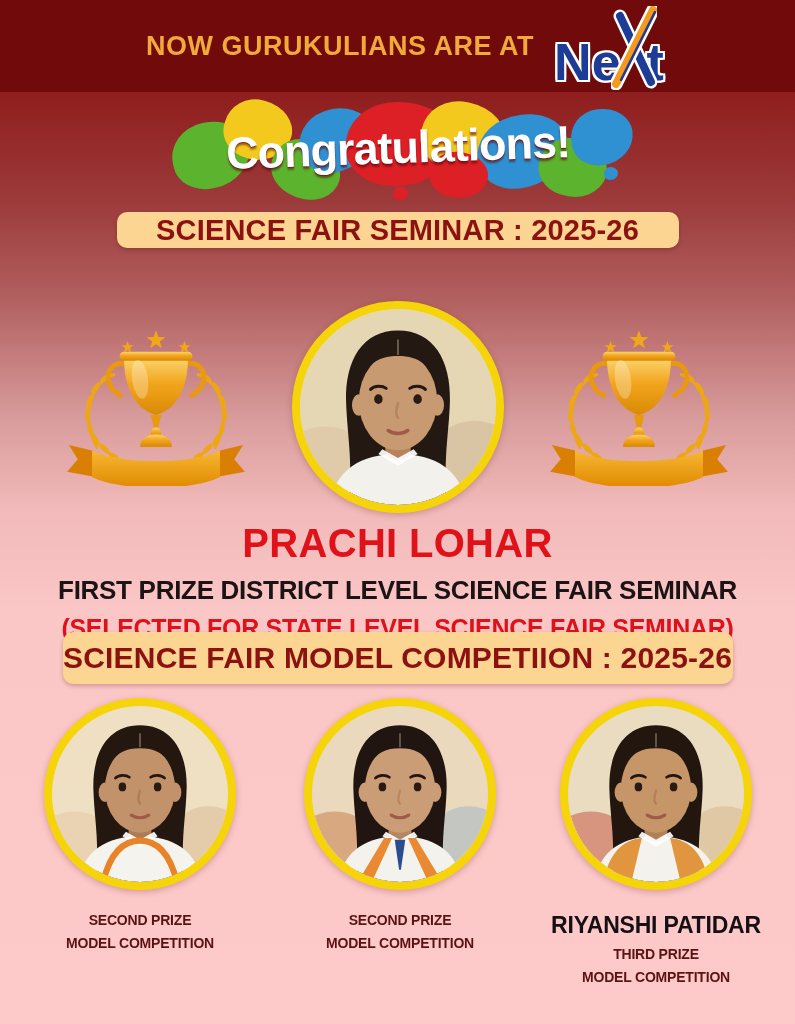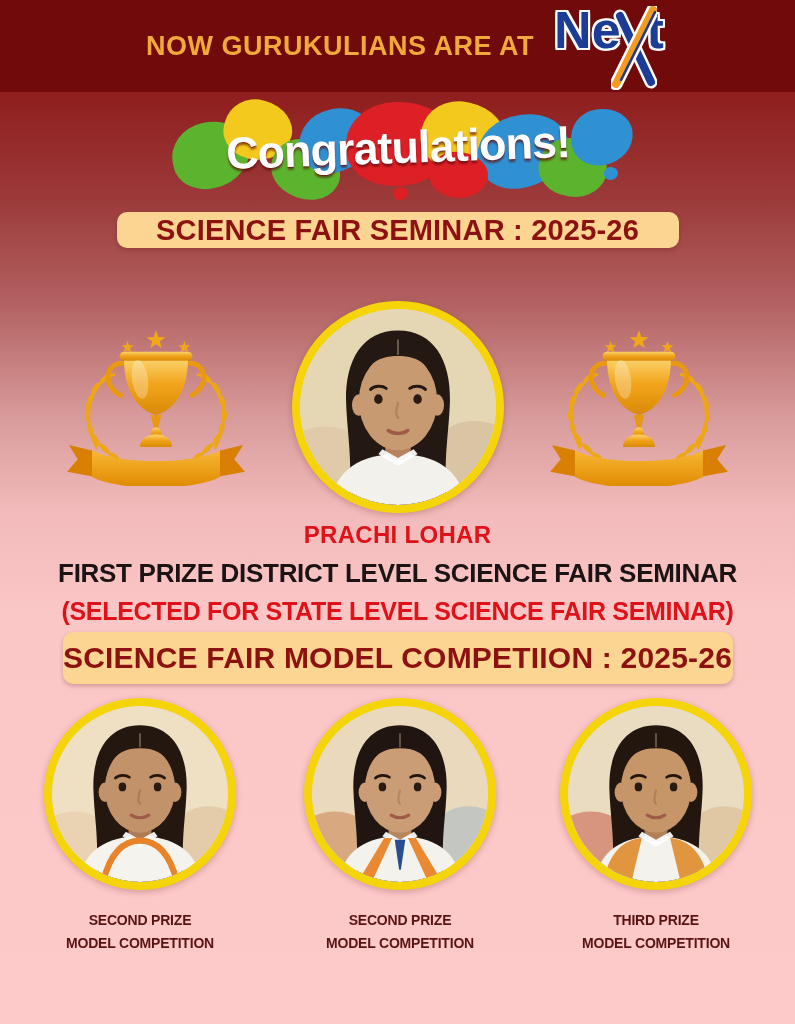--- a/index.html
+++ b/index.html
@@ -12,21 +12,21 @@
   }
   
   .header{
     position:absolute;top:0;left:0;right:0;height:92px;
     background:var(--header-bg);
     display:flex;align-items:center;justify-content:center;gap:20px;
   }
   .header-text{
     color:var(--header-text);font-size:27px;font-weight:700;letter-spacing:.5px;margin-left:15px;
   }
-  .logo{display:flex;align-items:flex-start;font-weight:700;font-size:52px;line-height:1;}
+  .logo{display:flex;align-items:flex-end;font-weight:700;font-size:52px;line-height:1;}
   .logo .outline{
     text-shadow:-2px -2px 0 #fff,2px -2px 0 #fff,-2px 2px 0 #fff,2px 2px 0 #fff,
                 0 -2px 0 #fff,0 2px 0 #fff,-2px 0 0 #fff,2px 0 0 #fff;
   }
   .logo-ne,.logo-t{color:var(--logo-blue);}
   .logo-level{color:var(--logo-orange);}
   .logo-x{width:46px;height:84px;margin:0 -10px;position:relative;top:2px;z-index:2;}
   
   .congrats{position:absolute;top:96px;left:50%;transform:translateX(-50%);
     width:470px;height:108px;}
@@ -51,21 +51,21 @@
   .trophy{position:absolute;width:196px;height:160px;top:326px;}
   .trophy-left{left:58px;}
   .trophy-right{right:58px;}
   .photo-ring{
     border-radius:50%;border:8px solid var(--photo-ring);
     overflow:hidden;background:#e6d7b4;box-shadow:0 2px 6px rgba(100,20,20,.25);
   }
   .photo-center{position:absolute;top:301px;left:calc(50% - 106px);width:196px;height:196px;}
   
   .winner-block{position:absolute;top:521px;left:0;right:0;text-align:center;}
-  .winner-name{color:var(--red-text);font-size:24px;font-weight:700;letter-spacing:.3px;}
+  .winner-name{color:var(--red-text);font-size:40px;font-weight:700;letter-spacing:.3px;}
   .winner-line1{color:var(--dark-text);font-size:26px;font-weight:700;margin-top:9px;letter-spacing:-.3px;}
   .winner-line2{color:var(--red-text);font-size:25px;font-weight:700;margin-top:8px;letter-spacing:-.3px;}
   
   .winner-col{position:absolute;top:698px;width:250px;text-align:center;}
   .col-0{left:15px;} .col-1{left:275px;} .col-2{left:531px;}
   .winner-col .photo-ring{width:176px;height:176px;margin:0 auto;}
   .caption{margin-top:22px;}
   .student-name{color:var(--name-text);font-size:23px;font-weight:700;letter-spacing:-.2px;}
   .prize-label,.event-label{color:var(--prize-text);font-size:14px;font-weight:700;margin-top:7px;letter-spacing:-.2px;}
   .avatar-box{width:100%;height:100%;}
@@ -325,18 +325,19 @@
     <path d="M100,96 C98,104 97,108 100,111" stroke="#b28056" stroke-width="2.5" fill="none" stroke-linecap="round"></path>
     <path d="M90,124 C96,128 104,128 110,124" stroke="#a05a48" stroke-width="3.5" fill="none" stroke-linecap="round"></path>
     <path d="M80,148 L100,160 L120,148 L116,143 L100,152 L84,143 Z" fill="#ffffff" opacity=".92"></path>
     <path d="M40,200 C46,168 62,152 84,150 L72,200 Z" fill="#e2953f"></path>
       <path d="M160,200 C154,168 138,152 116,150 L128,200 Z" fill="#e2953f"></path>
   </g>
           </svg>
         </div>
     </div>
     <div class="caption">
+      <div class="student-name">RIYANSHI PATIDAR</div>
       <div class="prize-label">THIRD PRIZE</div>
       <div class="event-label">MODEL COMPETITION</div>
     </div>
   </div>
 
 </div>
 
 </body></html>

